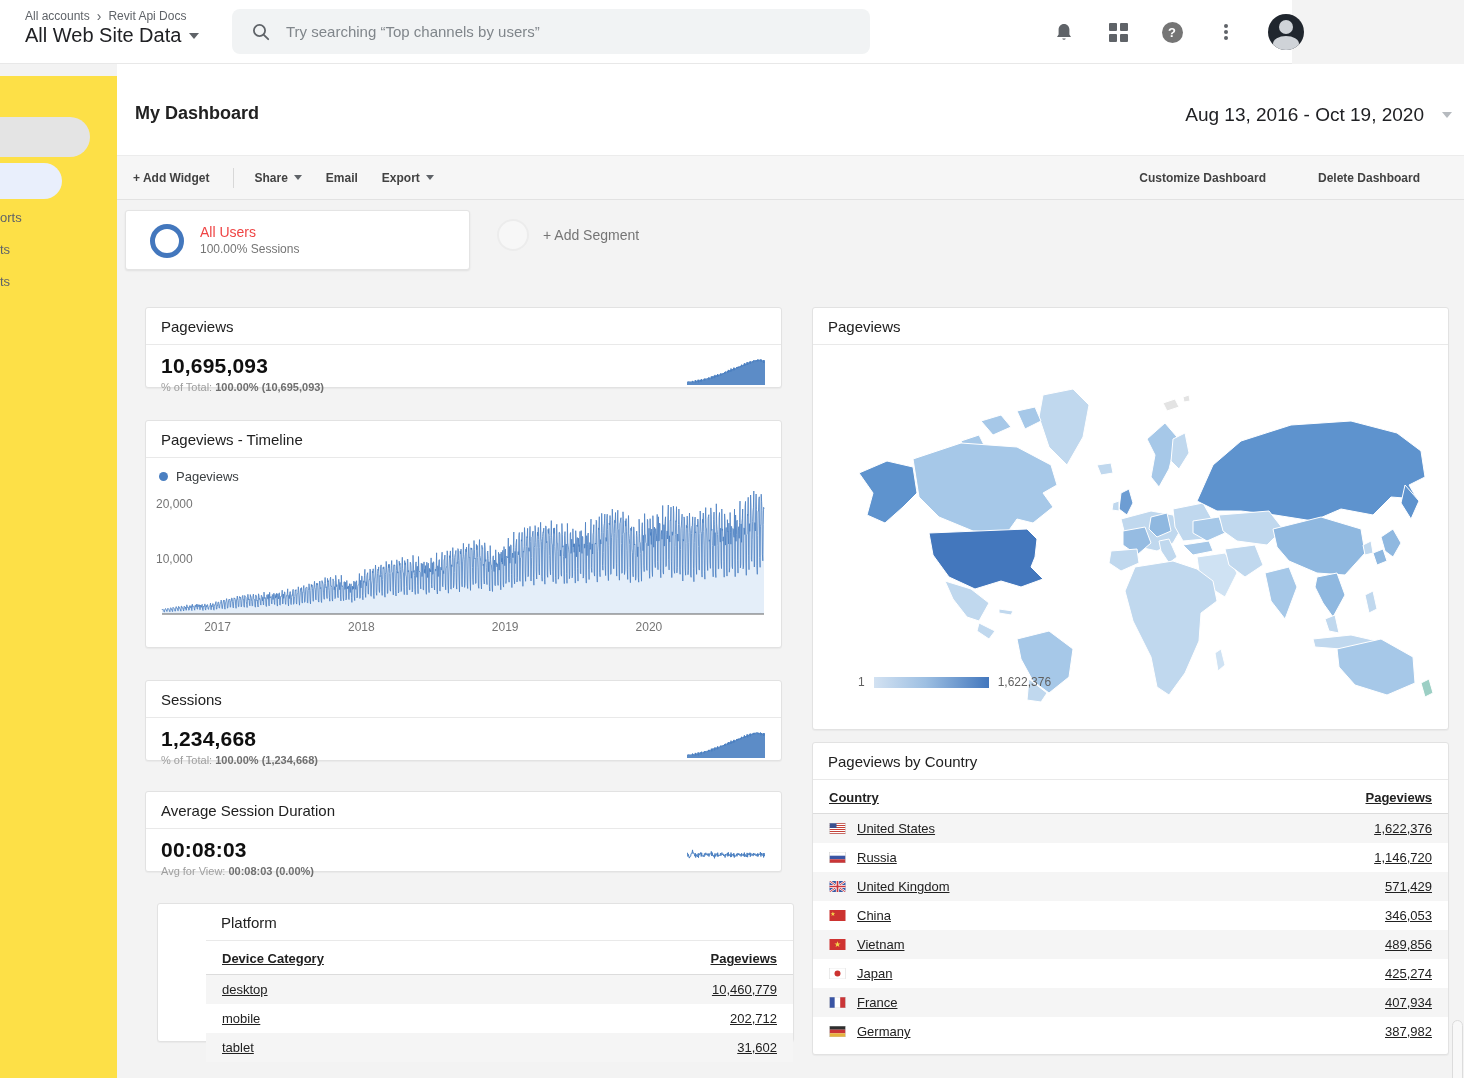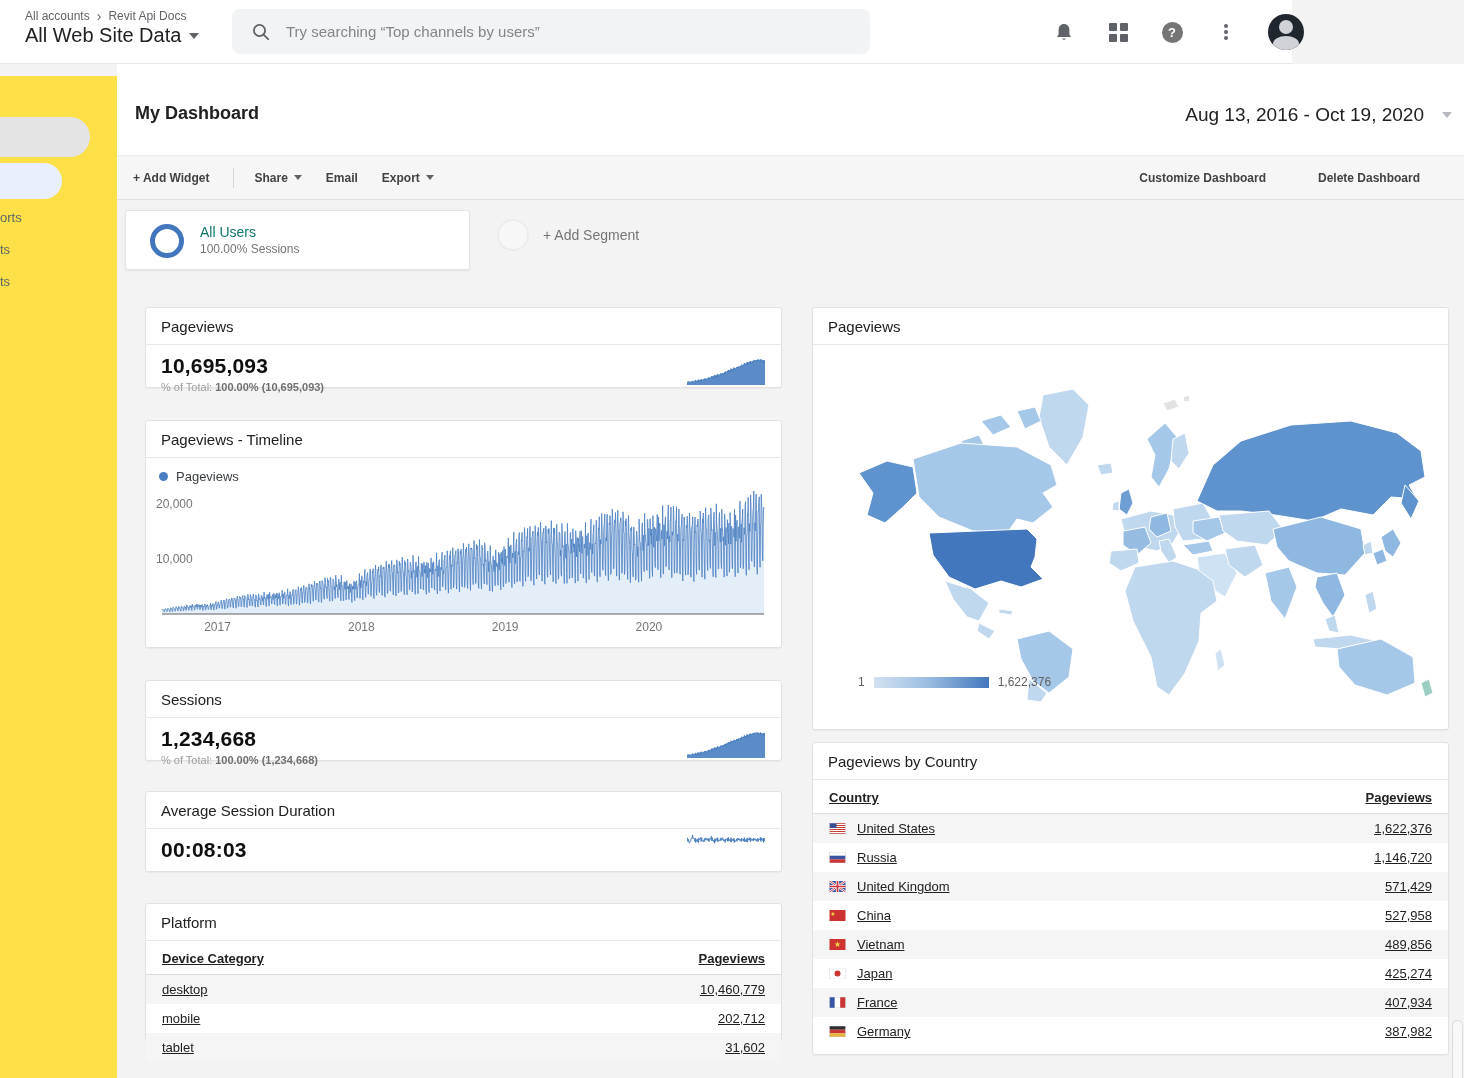--- a/index.html
+++ b/index.html
@@ -56,41 +56,41 @@
   .tb-div { width:1px; height:20px; background:#d8d8d8; margin:0 20px 0 0; }
   .tb-right { margin-left:auto; display:flex; gap:28px; padding-right:4px; }
 
   .content { position:absolute; left:0; top:136px; width:100%; height:878px; background:#f3f3f3; }
 
   
   .seg-card { position:absolute; left:8px; top:10px; width:345px; height:60px; background:#fff;
     border:1px solid #e4e4e4; border-radius:3px; box-shadow:0 1px 2px rgba(0,0,0,.08); }
   .seg-circle { position:absolute; left:24px; top:13px; width:34px; height:34px; border-radius:50%;
     border:5px solid #4377bd; background:#fff; }
-  .seg-title { position:absolute; left:74px; top:13px; font-size:14px; color:#0f766e; }
+  .seg-title { position:absolute; left:74px; top:13px; font-size:14px; color:#ef4444; }
   .seg-sub { position:absolute; left:74px; top:31px; font-size:12px; color:#757575; }
   .add-seg { position:absolute; left:380px; top:19px; display:flex; align-items:center; gap:14px; }
   .add-seg-circle { width:32px; height:32px; border-radius:50%; border:2px solid #ececec; background:#f7f7f7; }
   .add-seg-label { font-size:14px; color:#757575; }
 
   
   .card { position:absolute; background:#fff; border:1px solid #e2e2e2; border-radius:3px;
     box-shadow:0 1px 1px rgba(0,0,0,.04); }
   .card-title { padding:10px 15px 9px; font-size:15px; color:#212121; border-bottom:1px solid #e9e9e9; }
   .sc-body { position:relative; padding:9px 15px 0; }
   .sc-value { font-size:21px; font-weight:bold; color:#0f0f0f; letter-spacing:.2px; }
   .sc-sub { margin-top:3px; font-size:11px; color:#9e9e9e; }
   .sc-sub b { color:#6f6f6f; margin-left:3px; }
   .sc-spark { position:absolute; right:16px; bottom:8px; }
 
   #card-pageviews { left:28px; top:107px; width:637px; height:81px; }
   #card-timeline  { left:28px; top:220px; width:637px; height:228px; }
   #card-sessions  { left:28px; top:480px; width:637px; height:81px; }
   #card-avgdur    { left:28px; top:591px; width:637px; height:81px; }
-  #card-platform  { left:28px; top:703px; width:637px; height:139px; }
+  #card-platform  { left:40px; top:703px; width:637px; height:139px;padding-left:48px; }
   #card-map       { left:695px; top:107px; width:637px; height:423px; }
   #card-country   { left:695px; top:542px; width:637px; height:313px; }
 
   .legend-row { display:flex; align-items:center; gap:8px; padding:11px 13px 2px; }
   .legend-dot { width:9px; height:9px; border-radius:50%; background:#4a7fc1; }
   .legend-label { font-size:13px; color:#3c4043; }
 
   table.dt { width:100%; border-collapse:collapse; font-size:13px; color:#212121;text-decoration:underline; }
   table.dt th { text-align:left; font-weight:bold; padding:10px 16px 8px; border-bottom:1px solid #dcdcdc; }
   table.dt th.num, table.dt td.num { text-align:right; }
@@ -261,20 +261,23 @@
             <path d="M0,28L0.0,25.5L0.5,24.8L0.9,25.5L1.4,24.6L1.8,25.4L2.3,25.5L2.8,24.6L3.2,25.3L3.7,25.5L4.1,24.5L4.6,25.0L5.0,25.5L5.5,23.6L6.0,25.5L6.4,24.5L6.9,24.3L7.3,24.5L7.8,25.3L8.3,22.9L8.7,25.5L9.2,23.5L9.6,24.2L10.1,24.0L10.6,24.6L11.0,22.5L11.5,25.3L11.9,22.5L12.4,23.9L12.8,23.4L13.3,23.5L13.8,22.2L14.2,24.5L14.7,21.7L15.1,23.3L15.6,22.9L16.1,22.3L16.5,22.2L17.0,23.3L17.4,21.2L17.9,22.6L18.4,22.3L18.8,21.1L19.3,22.2L19.7,21.8L20.2,20.8L20.6,21.6L21.1,21.5L21.6,19.9L22.0,21.9L22.5,20.1L22.9,20.4L23.4,20.5L23.9,20.5L24.3,18.8L24.8,21.3L25.2,18.5L25.7,19.9L26.2,19.4L26.6,19.4L27.1,18.1L27.5,20.4L28.0,17.3L28.4,19.4L28.9,18.3L29.4,18.2L29.8,17.6L30.3,19.2L30.7,16.3L31.2,18.6L31.7,17.3L32.1,17.0L32.6,17.2L33.0,17.5L33.5,15.7L34.0,17.4L34.4,16.2L34.9,15.6L35.3,16.7L35.8,15.6L36.2,15.1L36.7,16.0L37.2,15.1L37.6,14.2L38.1,16.0L38.5,13.7L39.0,14.6L39.5,14.4L39.9,14.0L40.4,13.1L40.8,15.0L41.3,12.0L41.8,14.1L42.2,12.8L42.7,12.8L43.1,12.1L43.6,13.7L44.0,10.7L44.5,13.4L45.0,11.5L45.4,11.8L45.9,11.5L46.3,12.3L46.8,9.9L47.3,12.4L47.7,10.3L48.2,10.6L48.6,10.8L49.1,10.5L49.6,9.2L50.0,11.0L50.5,9.1L50.9,9.3L51.4,10.0L51.8,8.6L52.3,8.8L52.8,9.3L53.2,8.1L53.7,8.1L54.1,9.1L54.6,6.8L55.1,8.4L55.5,7.6L56.0,7.1L56.4,6.9L56.9,8.1L57.4,5.3L57.8,7.9L58.3,6.0L58.7,6.4L59.2,6.1L59.6,6.9L60.1,4.4L60.6,7.3L61.0,4.7L61.5,5.6L61.9,5.3L62.4,5.5L62.9,3.8L63.3,6.3L63.8,3.6L64.2,4.8L64.7,4.6L65.2,4.1L65.6,3.6L66.1,5.0L66.5,2.9L67.0,4.0L67.4,4.1L67.9,2.8L68.4,3.7L68.8,3.7L69.3,2.5L69.7,3.2L70.2,3.7L70.7,2.5L71.1,4.2L71.6,3.0L72.0,3.2L72.5,3.5L73.0,4.2L73.4,2.5L73.9,5.3L74.3,3.0L74.8,4.3L75.2,4.1L75.7,4.6L76.2,3.1L76.6,6.0L77.1,3.1L77.5,5.1L78.0,4.6L78,28Z" fill="#4a7fc1" fill-opacity="0.9"></path>
             <path d="M0.0,25.5L0.5,24.8L0.9,25.5L1.4,24.6L1.8,25.4L2.3,25.5L2.8,24.6L3.2,25.3L3.7,25.5L4.1,24.5L4.6,25.0L5.0,25.5L5.5,23.6L6.0,25.5L6.4,24.5L6.9,24.3L7.3,24.5L7.8,25.3L8.3,22.9L8.7,25.5L9.2,23.5L9.6,24.2L10.1,24.0L10.6,24.6L11.0,22.5L11.5,25.3L11.9,22.5L12.4,23.9L12.8,23.4L13.3,23.5L13.8,22.2L14.2,24.5L14.7,21.7L15.1,23.3L15.6,22.9L16.1,22.3L16.5,22.2L17.0,23.3L17.4,21.2L17.9,22.6L18.4,22.3L18.8,21.1L19.3,22.2L19.7,21.8L20.2,20.8L20.6,21.6L21.1,21.5L21.6,19.9L22.0,21.9L22.5,20.1L22.9,20.4L23.4,20.5L23.9,20.5L24.3,18.8L24.8,21.3L25.2,18.5L25.7,19.9L26.2,19.4L26.6,19.4L27.1,18.1L27.5,20.4L28.0,17.3L28.4,19.4L28.9,18.3L29.4,18.2L29.8,17.6L30.3,19.2L30.7,16.3L31.2,18.6L31.7,17.3L32.1,17.0L32.6,17.2L33.0,17.5L33.5,15.7L34.0,17.4L34.4,16.2L34.9,15.6L35.3,16.7L35.8,15.6L36.2,15.1L36.7,16.0L37.2,15.1L37.6,14.2L38.1,16.0L38.5,13.7L39.0,14.6L39.5,14.4L39.9,14.0L40.4,13.1L40.8,15.0L41.3,12.0L41.8,14.1L42.2,12.8L42.7,12.8L43.1,12.1L43.6,13.7L44.0,10.7L44.5,13.4L45.0,11.5L45.4,11.8L45.9,11.5L46.3,12.3L46.8,9.9L47.3,12.4L47.7,10.3L48.2,10.6L48.6,10.8L49.1,10.5L49.6,9.2L50.0,11.0L50.5,9.1L50.9,9.3L51.4,10.0L51.8,8.6L52.3,8.8L52.8,9.3L53.2,8.1L53.7,8.1L54.1,9.1L54.6,6.8L55.1,8.4L55.5,7.6L56.0,7.1L56.4,6.9L56.9,8.1L57.4,5.3L57.8,7.9L58.3,6.0L58.7,6.4L59.2,6.1L59.6,6.9L60.1,4.4L60.6,7.3L61.0,4.7L61.5,5.6L61.9,5.3L62.4,5.5L62.9,3.8L63.3,6.3L63.8,3.6L64.2,4.8L64.7,4.6L65.2,4.1L65.6,3.6L66.1,5.0L66.5,2.9L67.0,4.0L67.4,4.1L67.9,2.8L68.4,3.7L68.8,3.7L69.3,2.5L69.7,3.2L70.2,3.7L70.7,2.5L71.1,4.2L71.6,3.0L72.0,3.2L72.5,3.5L73.0,4.2L73.4,2.5L73.9,5.3L74.3,3.0L74.8,4.3L75.2,4.1L75.7,4.6L76.2,3.1L76.6,6.0L77.1,3.1L77.5,5.1L78.0,4.6" fill="none" stroke="#4a7fc1" stroke-width="1"></path>
           </svg>
       </div>
     </div>
 
     <div class="card" id="card-avgdur">
       <div class="card-title">Average Session Duration</div>
       <div class="sc-body">
         <div class="sc-value">00:08:03</div>
+        <div class="sc-sub">
+          <span>Avg for View:</span><b>00:08:03 (0.00%)</b>
+        </div>
         <svg class="sc-spark" width="78" height="28">
             <path d="M0.0,12.2L0.5,12.0L0.9,15.5L1.4,13.4L1.8,15.4L2.3,17.1L2.8,15.7L3.2,15.8L3.7,15.3L4.1,12.6L4.6,12.3L5.0,12.5L5.5,8.9L6.0,12.5L6.4,11.7L6.9,12.2L7.3,13.2L7.8,15.2L8.3,12.2L8.7,16.5L9.2,13.4L9.6,14.8L10.1,14.7L10.6,15.9L11.0,12.7L11.5,16.7L11.9,12.2L12.4,14.1L12.8,13.2L13.3,13.0L13.8,11.4L14.2,15.5L14.7,11.9L15.1,15.1L15.6,15.0L16.1,14.8L16.5,14.5L17.0,16.0L17.4,12.5L17.9,14.5L18.4,13.8L18.8,11.8L19.3,13.8L19.7,13.7L20.2,12.6L20.6,14.4L21.1,14.7L21.6,12.6L22.0,15.5L22.5,12.7L22.9,12.9L23.4,13.0L23.9,12.9L24.3,10.4L24.8,15.0L25.2,11.6L25.7,14.6L26.2,14.6L26.6,15.5L27.1,13.9L27.5,17.3L28.0,12.4L28.4,15.4L28.9,13.6L29.4,13.4L29.8,12.6L30.3,15.4L30.7,11.7L31.2,15.5L31.7,14.1L32.1,14.1L32.6,14.5L33.0,14.9L33.5,12.0L34.0,14.6L34.4,12.6L34.9,11.6L35.3,13.8L35.8,12.9L36.2,12.9L36.7,15.0L37.2,14.4L37.6,13.8L38.1,16.5L38.5,13.0L39.0,14.4L39.5,14.0L39.9,13.3L40.4,12.0L40.8,15.4L41.3,11.3L41.8,15.0L42.2,13.7L42.7,14.1L43.1,13.5L43.6,16.1L44.0,11.6L44.5,15.8L45.0,13.1L45.4,13.6L45.9,13.4L46.3,15.2L46.8,12.1L47.3,16.5L47.7,13.8L48.2,14.8L48.6,15.4L49.1,14.8L49.6,12.8L50.0,15.3L50.5,12.4L50.9,12.6L51.4,14.0L51.8,12.3L52.3,13.2L52.8,14.5L53.2,13.1L53.7,13.6L54.1,15.5L54.6,12.2L55.1,14.7L55.5,13.7L56.0,13.2L56.4,13.0L56.9,15.2L57.4,11.6L57.8,16.0L58.3,13.5L58.7,14.6L59.2,14.5L59.6,15.8L60.1,11.9L60.6,16.2L61.0,12.2L61.5,13.6L61.9,13.1L62.4,13.9L62.9,11.7L63.3,15.7L63.8,12.1L64.2,14.2L64.7,14.3L65.2,13.5L65.6,12.9L66.1,15.1L66.5,12.0L67.0,13.7L67.4,14.1L67.9,12.5L68.4,14.2L68.8,14.6L69.3,13.3L69.7,14.8L70.2,15.4L70.7,12.4L71.1,15.4L71.6,13.1L72.0,13.0L72.5,13.1L73.0,13.9L73.4,11.1L73.9,15.5L74.3,12.0L74.8,14.0L75.2,13.8L75.7,14.5L76.2,12.1L76.6,16.4L77.1,12.1L77.5,15.1L78.0,14.3" fill="none" stroke="#4a7fc1" stroke-width="1"></path>
           </svg>
       </div>
     </div>
 
     <div class="card" id="card-platform">
       <div class="card-title">Platform</div>
       <table class="dt">
         <thead>
@@ -424,21 +427,21 @@
                     <path d="M8,0 V11 M0,5.5 H16" stroke="#fff" stroke-width="3.2"></path>
                     <path d="M8,0 V11 M0,5.5 H16" stroke="#c9363c" stroke-width="1.7"></path>
                   </svg></span><span>United Kingdom</span></td>
               <td class="num">571,429</td>
             </tr>
             <tr>
               <td><span class="flag"><svg viewBox="0 0 16 11">
                     <rect width="16" height="11" fill="#cc3330"></rect>
                     <path d="M3.4,1.5 L4,3.2 L5.7,3.2 L4.3,4.2 L4.9,5.9 L3.4,4.9 L1.9,5.9 L2.5,4.2 L1.1,3.2 L2.8,3.2 Z" fill="#f5d84a"></path>
                   </svg></span><span>China</span></td>
-              <td class="num">527,958</td>
+              <td class="num">346,053</td>
             </tr>
             <tr>
               <td><span class="flag"><svg viewBox="0 0 16 11">
                     <rect width="16" height="11" fill="#cf3331"></rect>
                     <path d="M8,2.2 L8.8,4.4 L11.1,4.4 L9.2,5.8 L9.9,8 L8,6.7 L6.1,8 L6.8,5.8 L4.9,4.4 L7.2,4.4 Z" fill="#f5d84a"></path>
                   </svg></span><span>Vietnam</span></td>
               <td class="num">489,856</td>
             </tr>
             <tr>
               <td><span class="flag"><svg viewBox="0 0 16 11">

